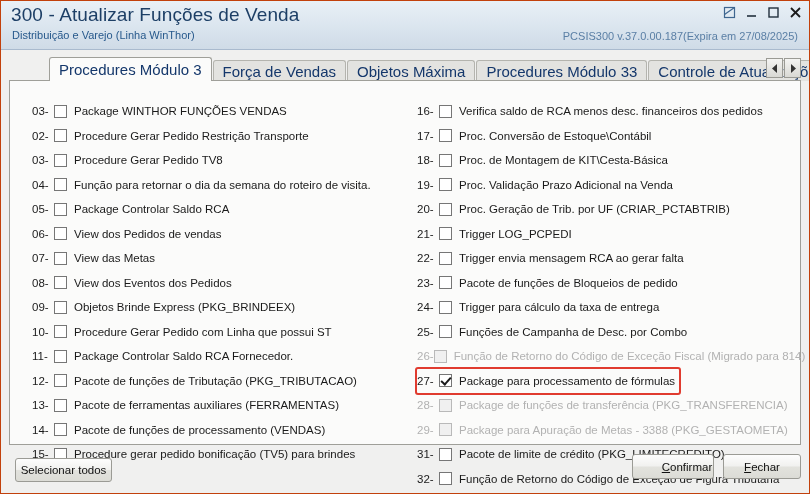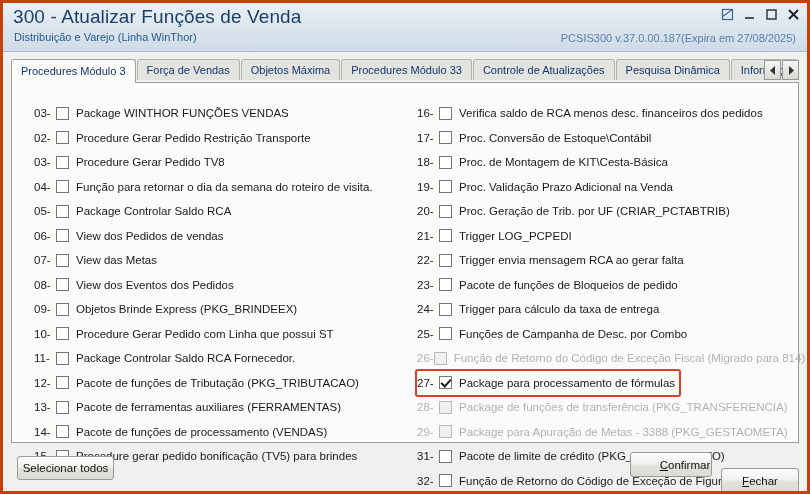--- a/index.html
+++ b/index.html
@@ -10,21 +10,21 @@
   body {
     font-family: "Liberation Sans", sans-serif;
     -webkit-font-smoothing: antialiased;
   }
   .window {
     position: relative;
     width: 810px;
     height: 494px;
     box-sizing: border-box;
     background: #f0f0ef;
-    border: 3px solid #c2410c;
+    border: 1px solid #c2410c;
     overflow: hidden;
   }
   
   .titlebar {
     position: relative;
     height: 48px;
     background: linear-gradient(to bottom, #e9f0f6 0%, #dde7f0 45%, #cfdbe7 100%);
     border-bottom: 1px solid #a9bace;
   }
   .title-main {
@@ -70,22 +70,24 @@
   
   .tabstrip {
     position: absolute;
     left: 8px;
     top: 56px;
     right: 8px;
     height: 24px;
   }
   .tabs {
     display: flex;
+    align-items: flex-end;
     height: 24px;
-    font-size: 11px;
+    font-size: 15px;
+    margin-left: 40px;
   }
   .tab {
     height: 21px;
     line-height: 21px;
     padding: 0 9px;
     margin-right: 1px;
     background: #e3e3e0;
     border: 1px solid #b4b4ae;
     border-bottom: none;
     border-radius: 3px 3px 0 0;
@@ -227,21 +229,20 @@
     top: 9px;
     width: 82px;
     height: 25px;
     padding-left: 28px;
   }
   .btn-close {
     right: 8px;
     top: 9px;
     width: 78px;
     height: 25px;
-    margin-top: 16px;
   }
   .u { text-decoration: underline; }
 </style>
 </head>
 <body>
 
 <div class="window">
 
   <div class="titlebar">
     <div class="title-main">300 - Atualizar Funções de Venda</div>

